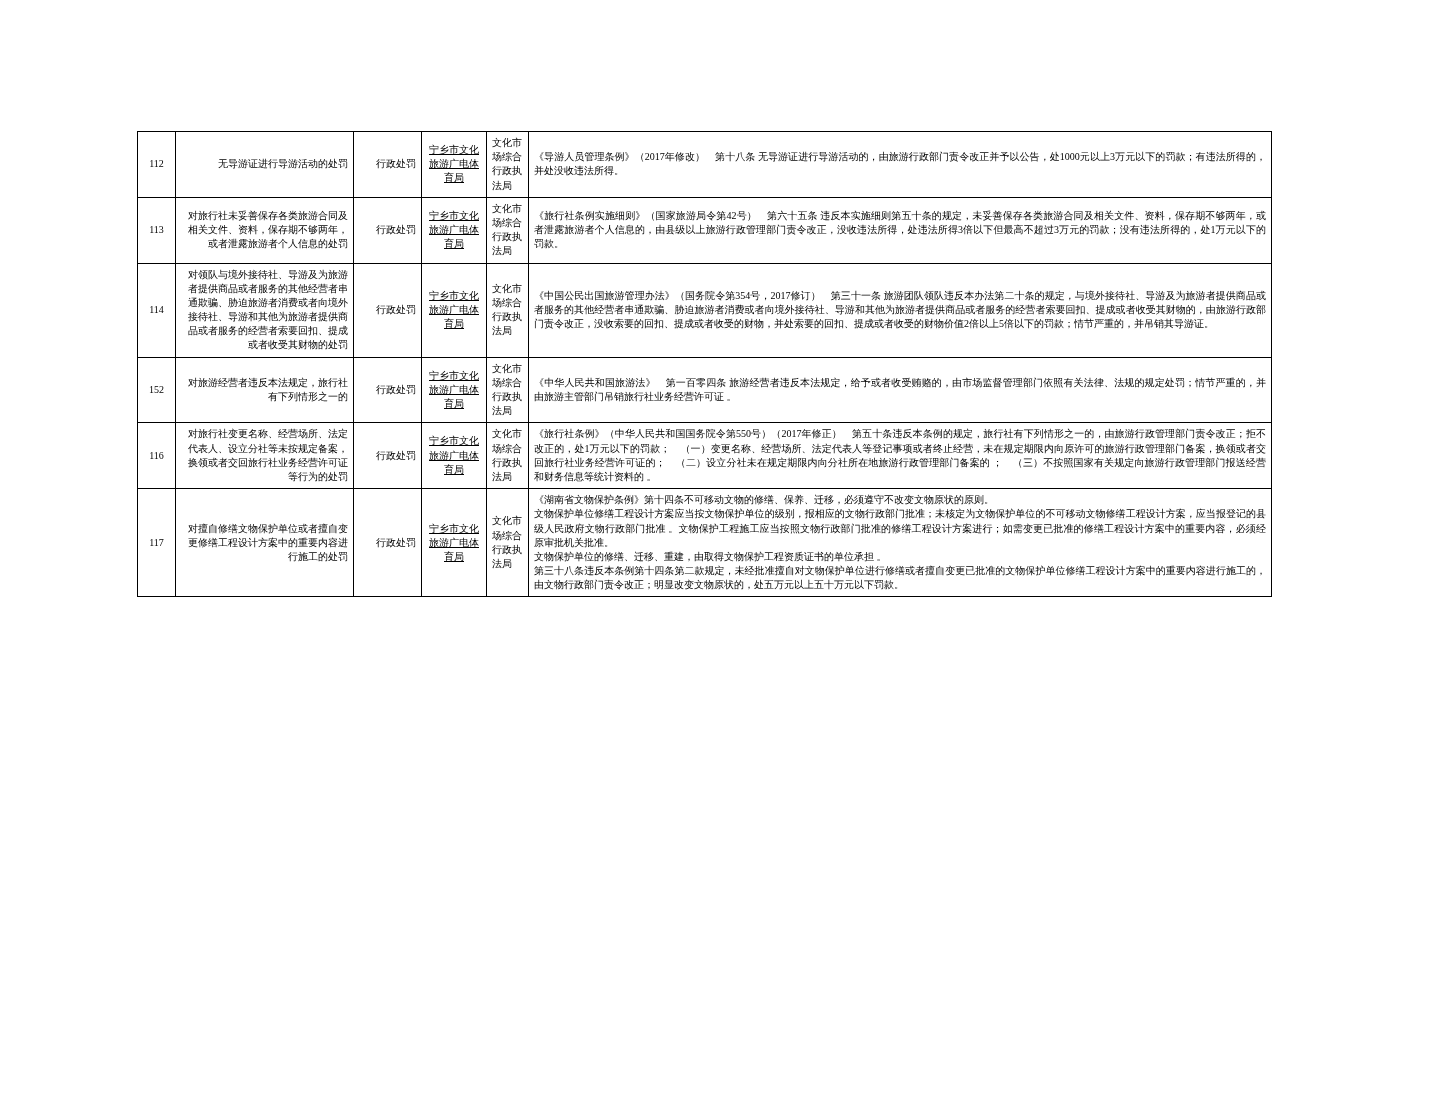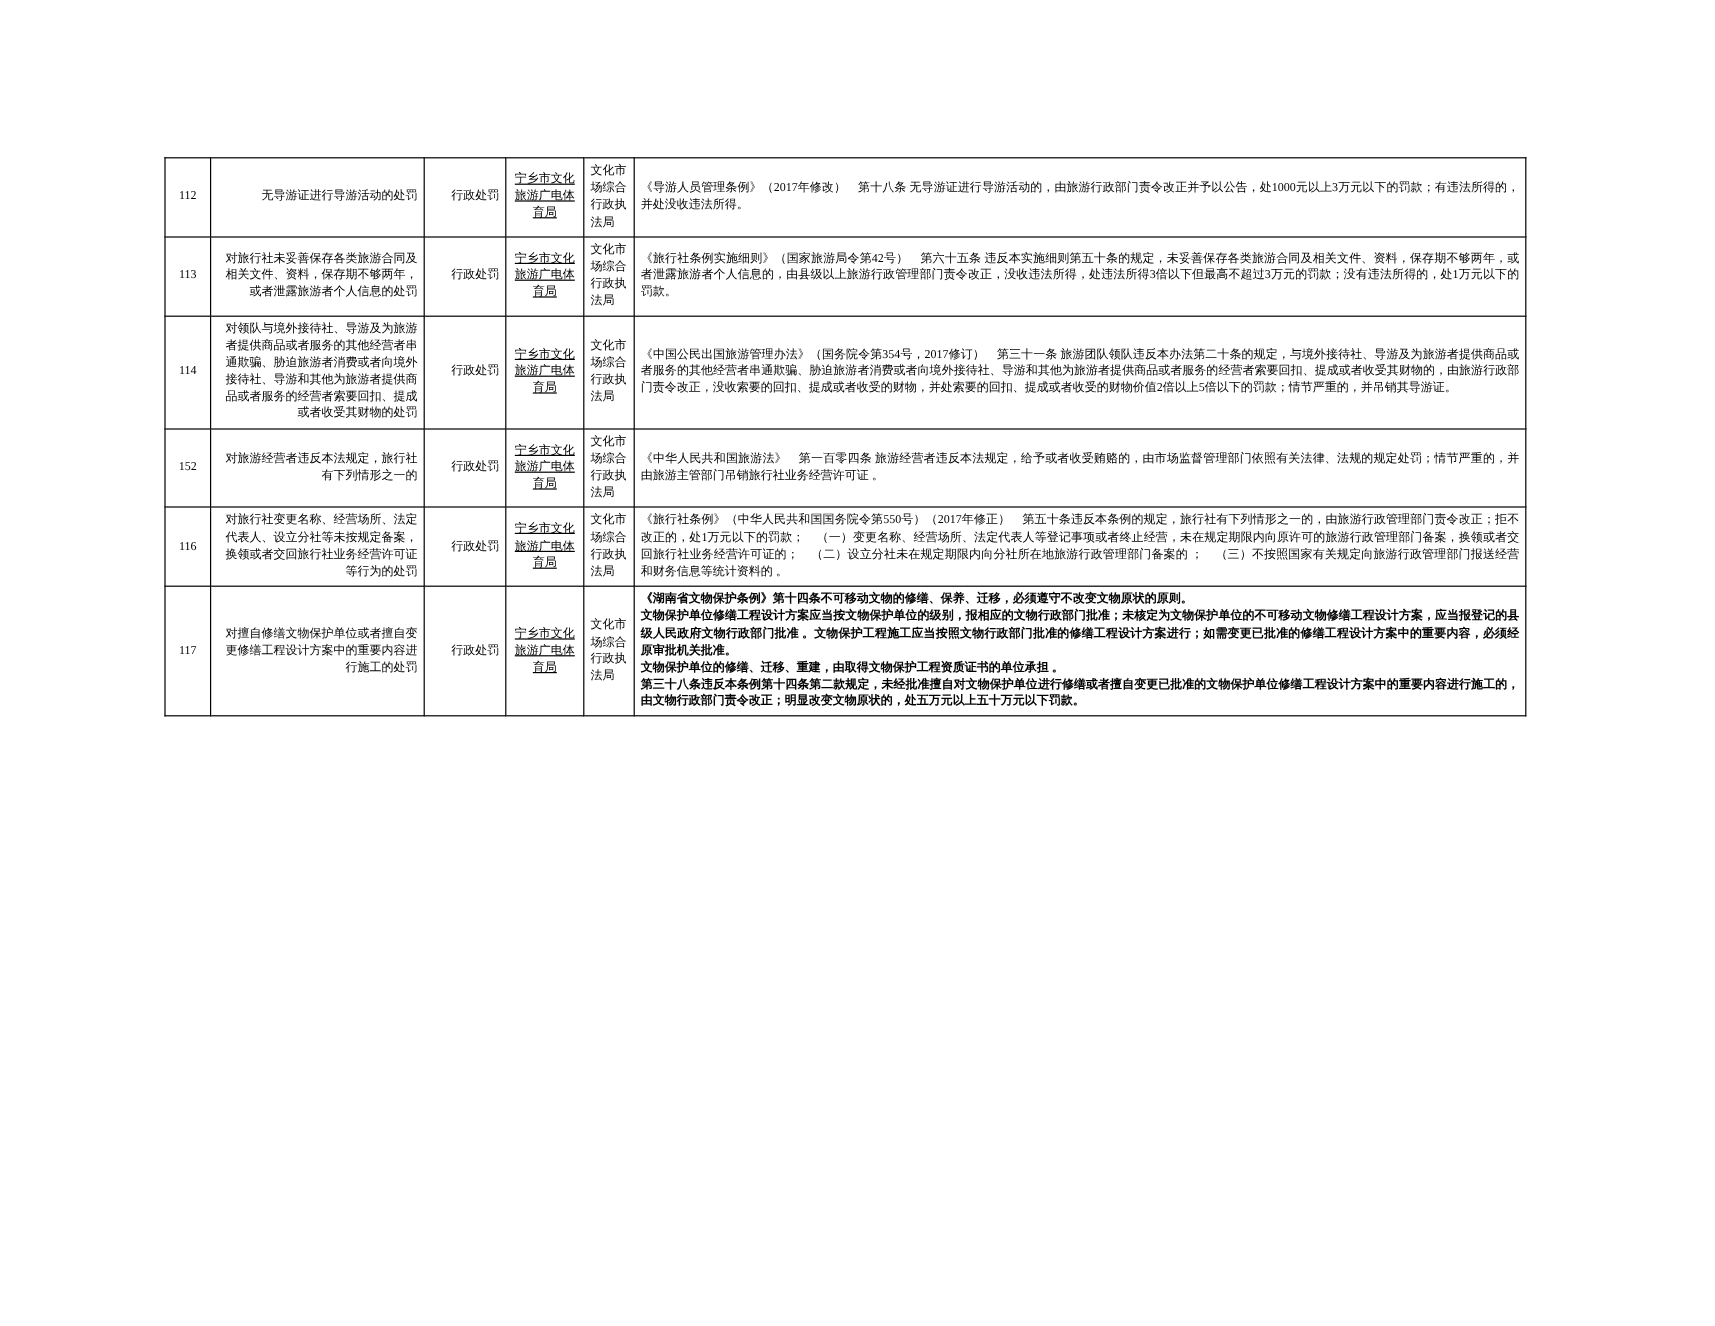--- a/index.html
+++ b/index.html
@@ -72,21 +72,20 @@
     vertical-align: top;
     padding-top: 6px;
   }
   td.col-basis.mid {
     vertical-align: middle;
     padding-top: 4px;
     margin-left: 39px;
   }
   .nowrap-cell {
     white-space: pre-line;
-    font-weight: bold;
   }
 </style>
 </head>
 <body>
 
 <div class="page">
   <table class="doc-table">
     <colgroup>
       <col style="width:38px">
       <col style="width:178px">

